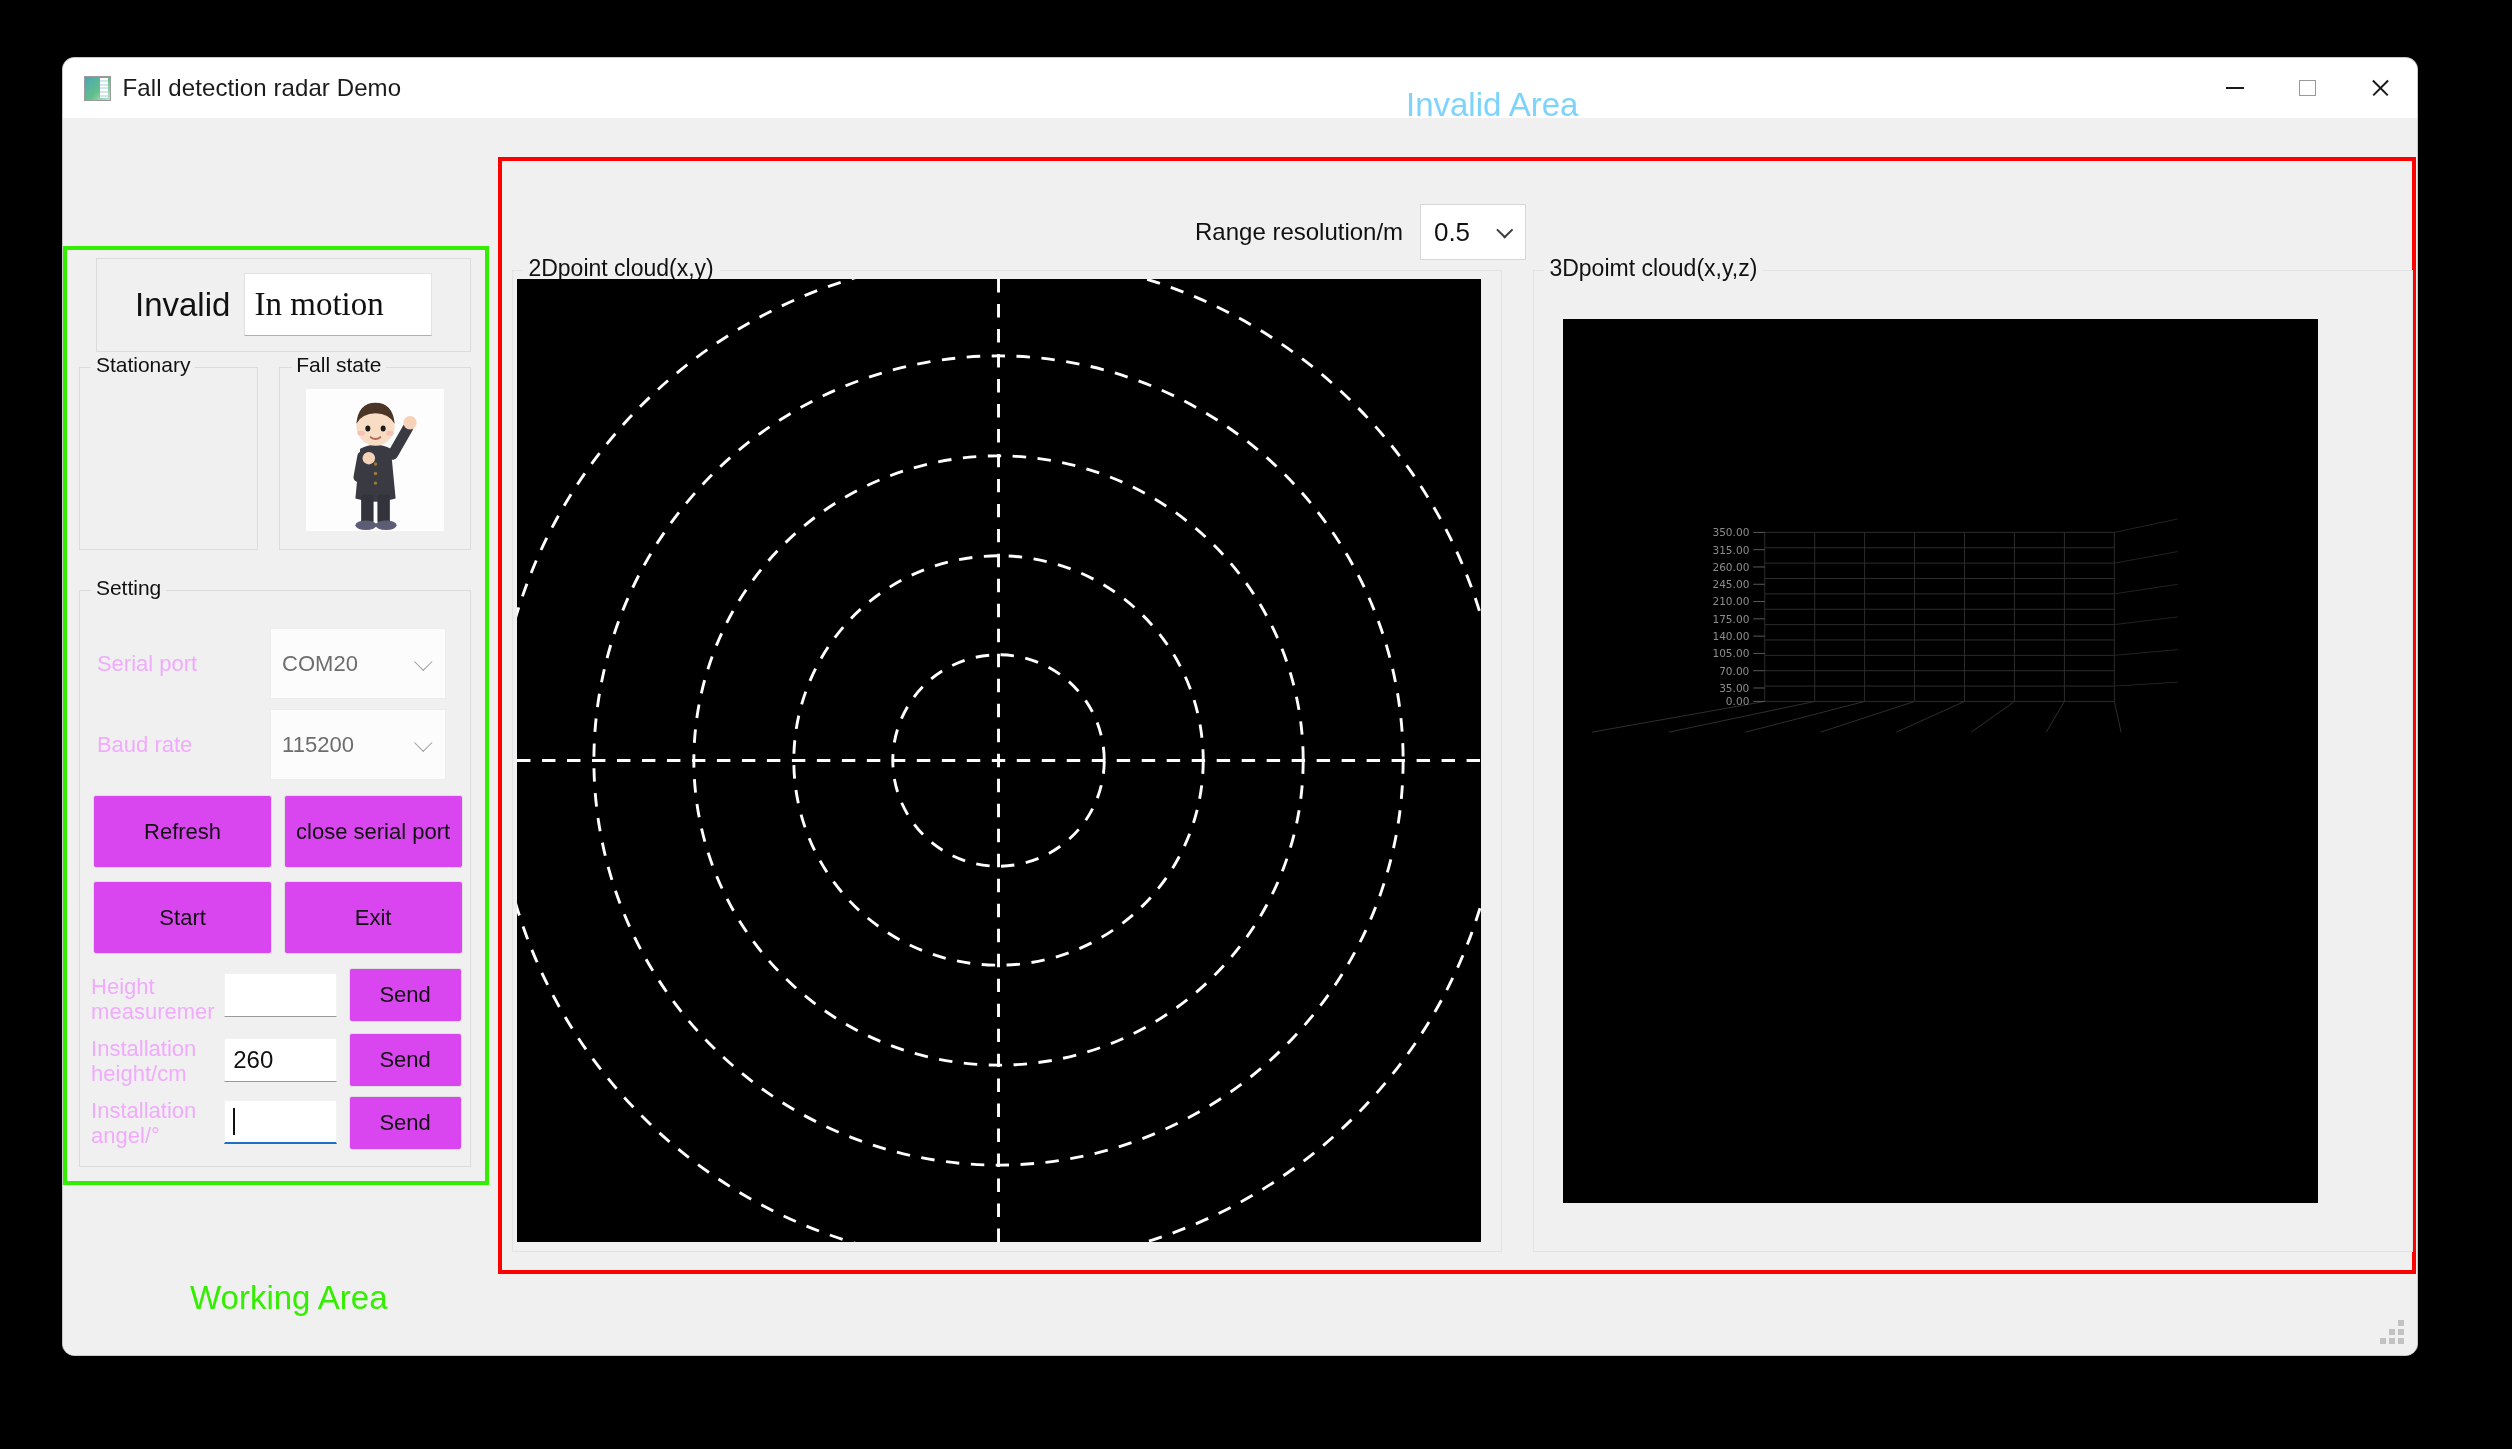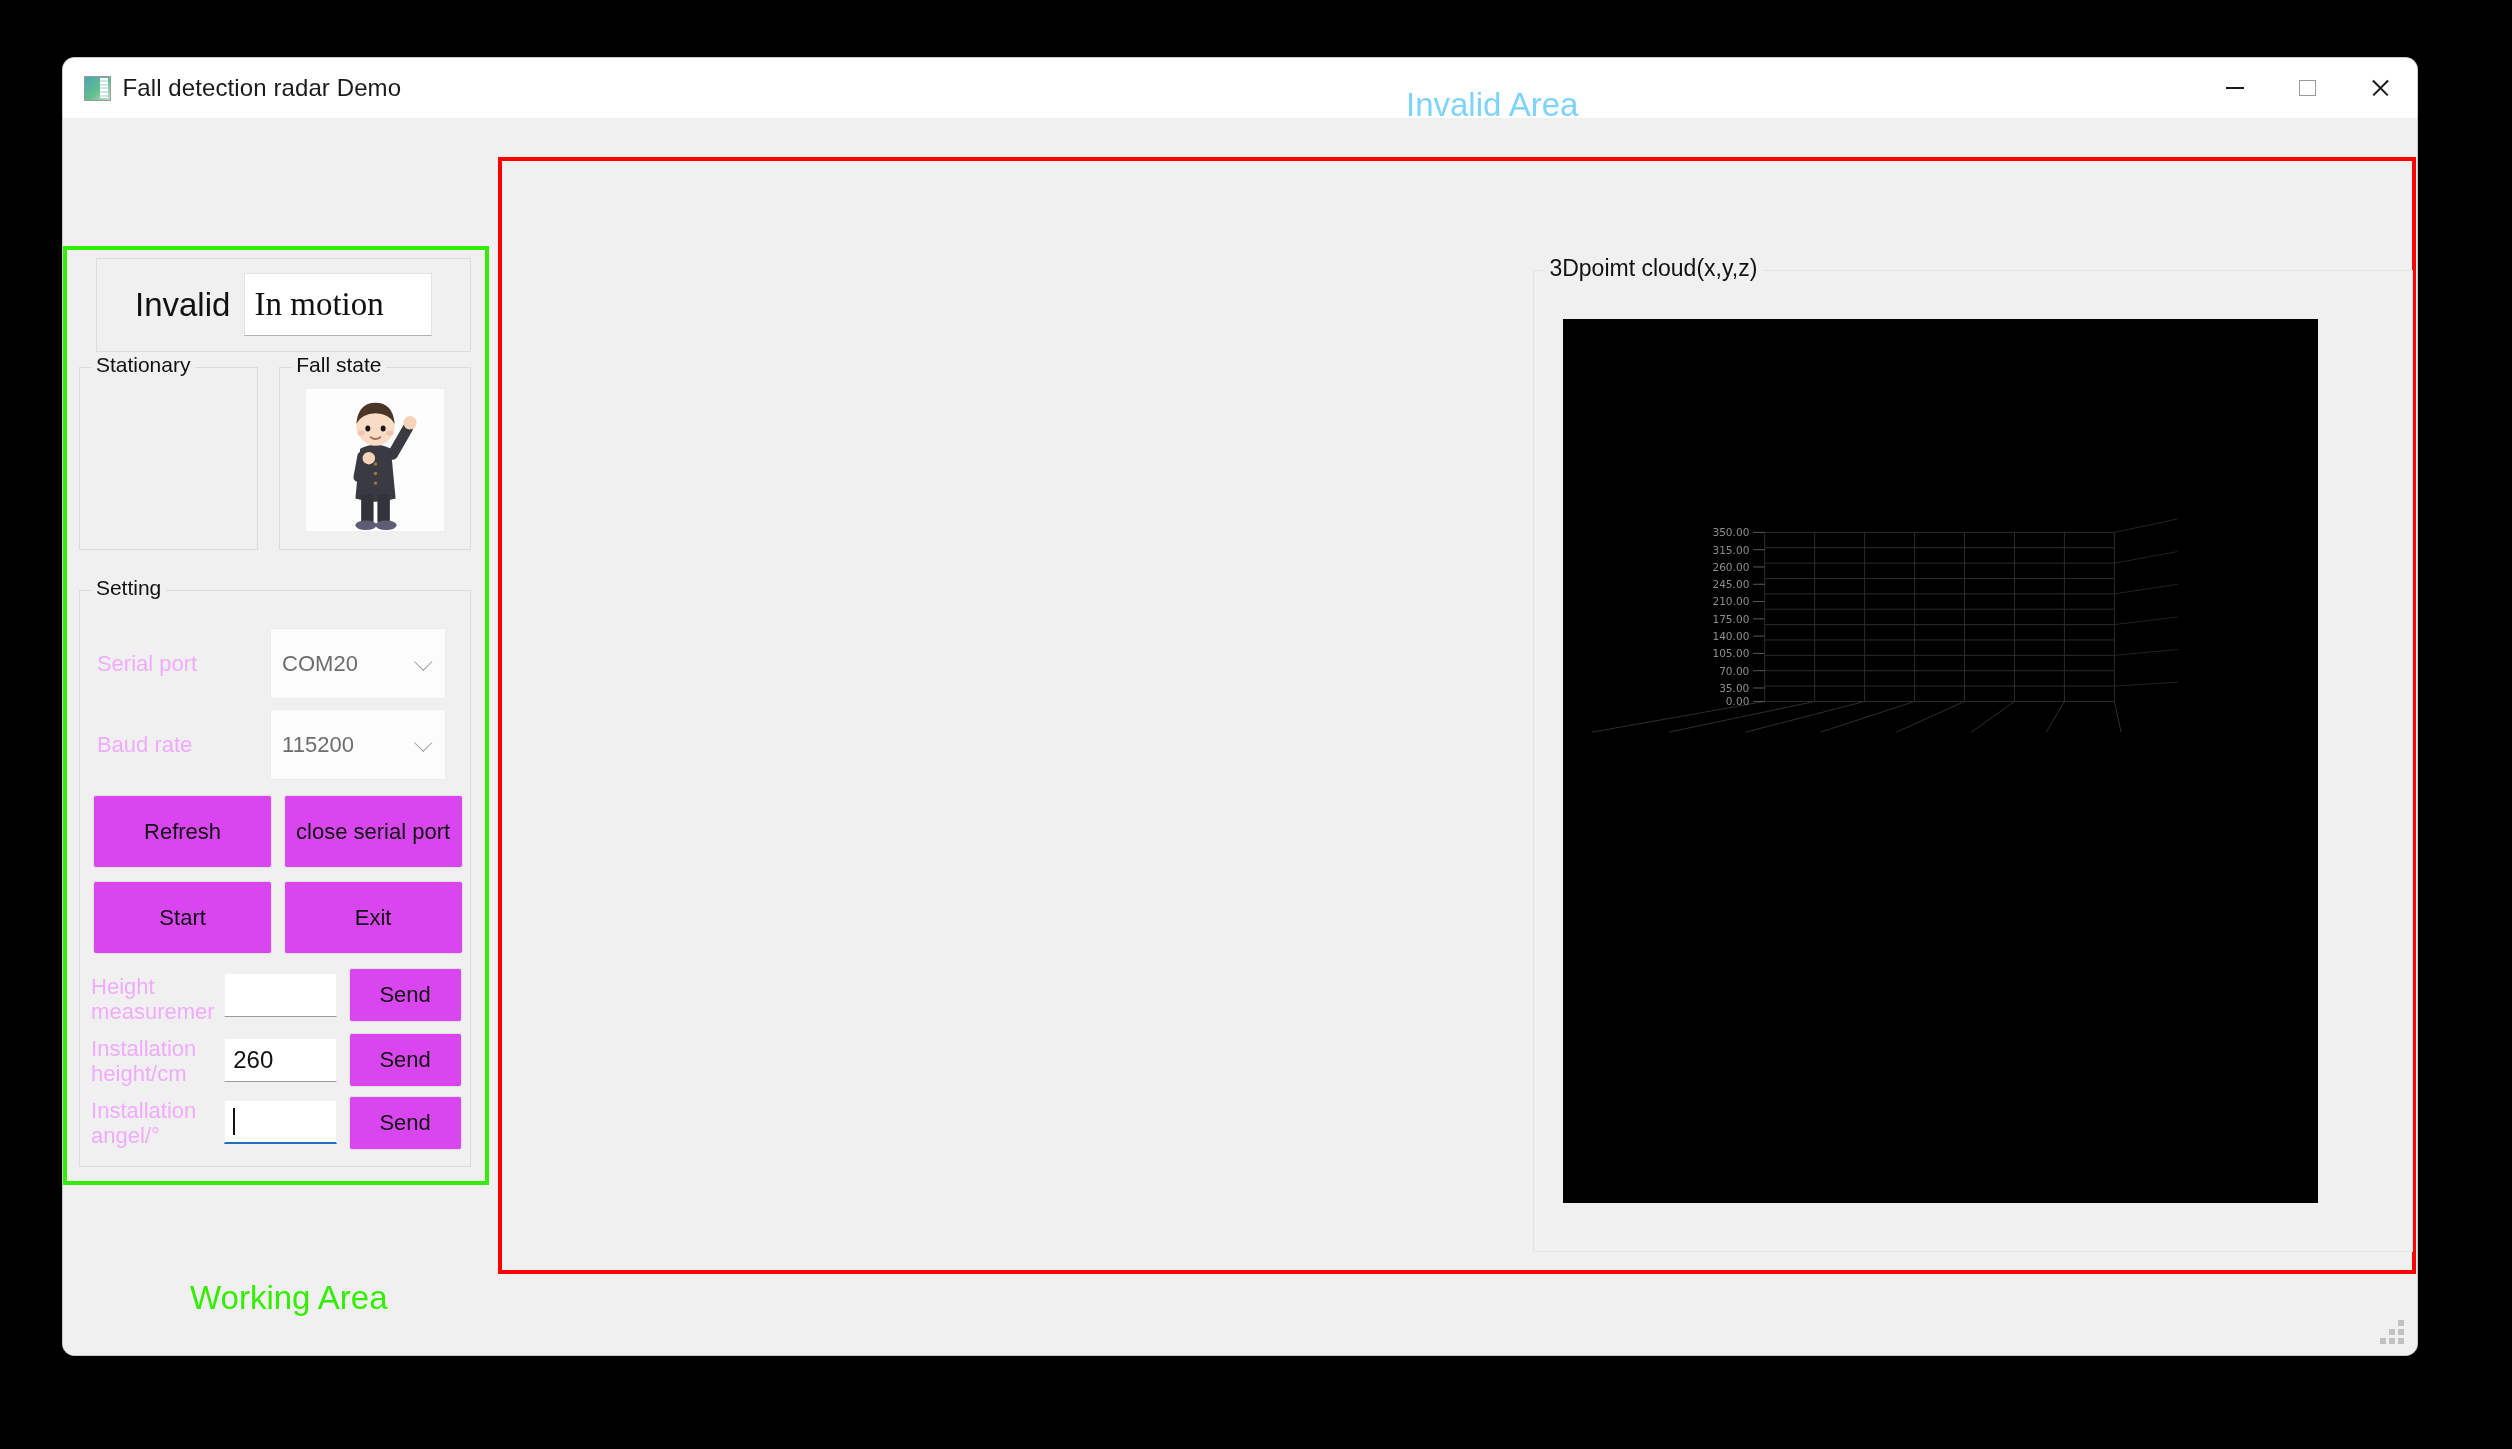--- a/index.html
+++ b/index.html
@@ -274,21 +274,45 @@
       <div class="btn" style="left:269px; top:442px; width:113px; height:54px;">Send</div>
 
       <div class="row-lbl" style="left:11.5px; top:507px; width:136px;">Installation angel/°</div>
       <div class="tinput focused" style="left:144px; top:509px; width:113px; height:44px;">
           <span class="caret"></span>
         </div>
       <div class="btn" style="left:269px; top:505px; width:113px; height:54px;">Send</div>
     </div>
   </div>
 
-
+  <div class="range-row">
+    <span class="range-lbl">Range resolution/m</span>
+    <span class="range-combo">
+      <span class="cv">0.5</span>
+      <span class="chev"></span>
+    </span>
+  </div>
+
+  <div class="plot-grp grp2d">
+    <div class="grp-title">2Dpoint cloud(x,y)</div>
+    <div class="canvas2d">
+      <svg width="964" height="963" viewBox="0 0 1003 1002">
+        <rect x="0" y="0" width="1003" height="1002" fill="#000000"></rect>
+        <g stroke="#ffffff" stroke-width="3" fill="none" stroke-dasharray="14 12">
+          <circle cx="501" cy="501" r="110"></circle>
+          <circle cx="501" cy="501" r="213"></circle>
+          <circle cx="501" cy="501" r="317"></circle>
+          <circle cx="501" cy="501" r="421"></circle>
+          <circle cx="501" cy="501" r="524"></circle>
+          <line x1="501" y1="0" x2="501" y2="1002"></line>
+          <line x1="0" y1="501" x2="1003" y2="501"></line>
+        </g>
+      </svg>
+    </div>
+  </div>
 
   <div class="plot-grp grp3d">
     <div class="grp-title">3Dpoimt cloud(x,y,z)</div>
     <div class="canvas3d">
       <svg width="755" height="884" viewBox="0 0 786 920">
         <rect x="0" y="0" width="786" height="920" fill="#000000"></rect>
 
         <g stroke="#2e2e2e" stroke-width="1" fill="none">
           <line x1="210" y1="222" x2="210" y2="398"></line>
           <line x1="262" y1="222" x2="262" y2="398"></line>

